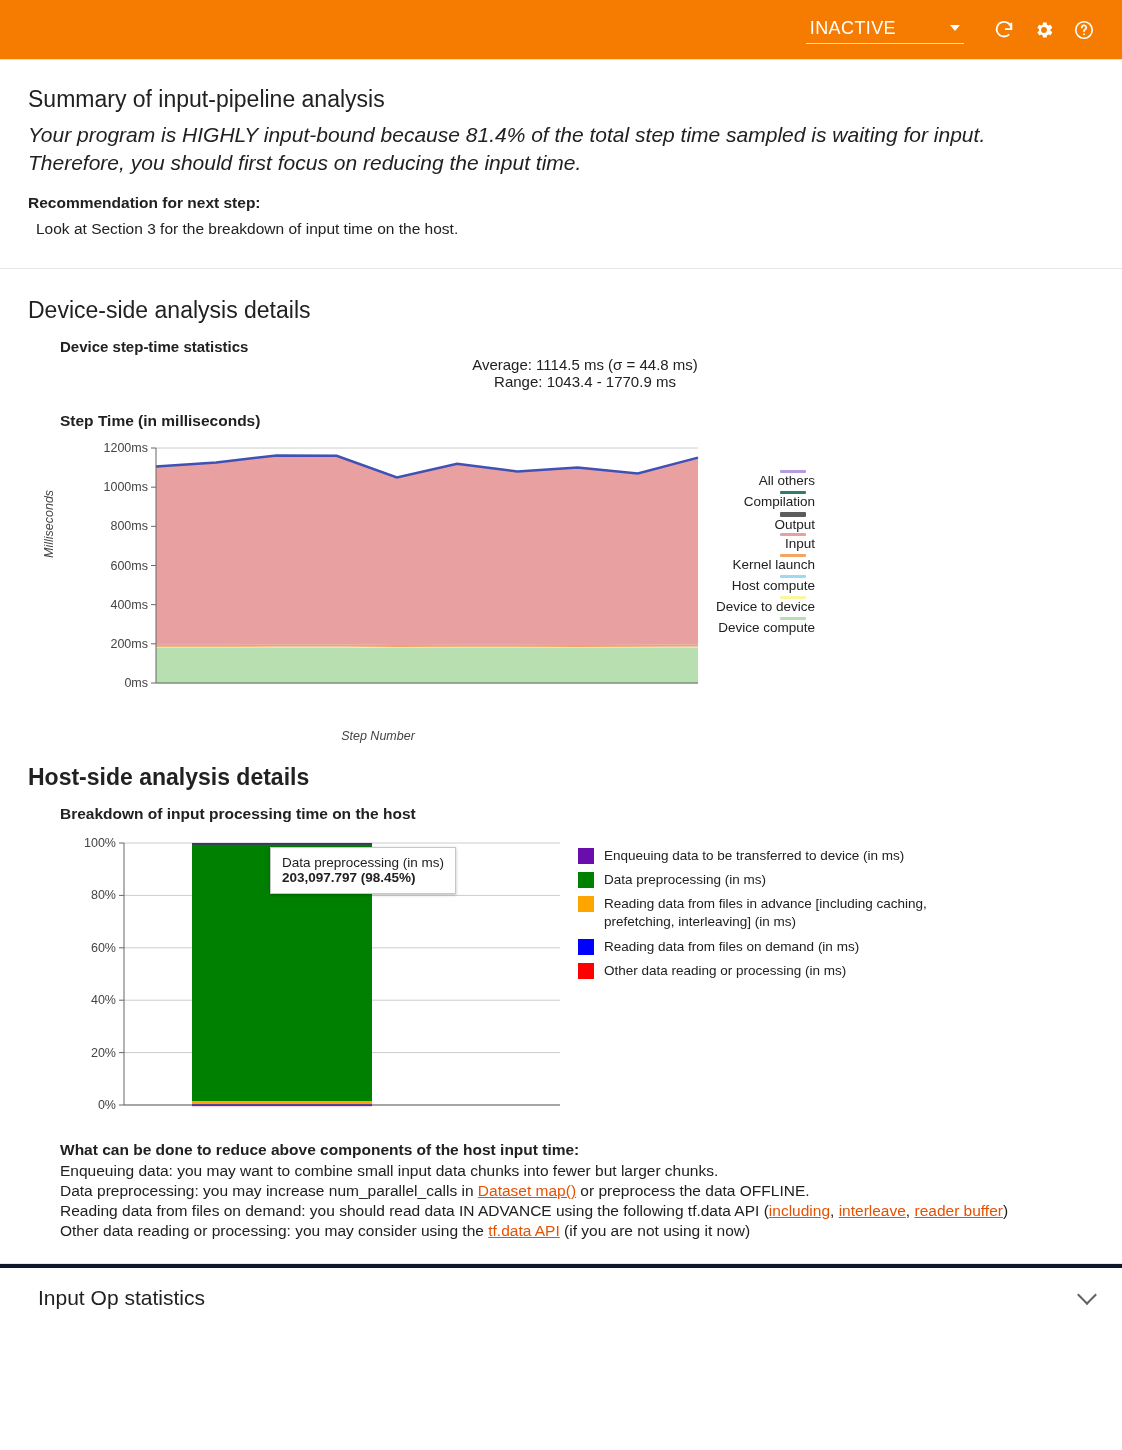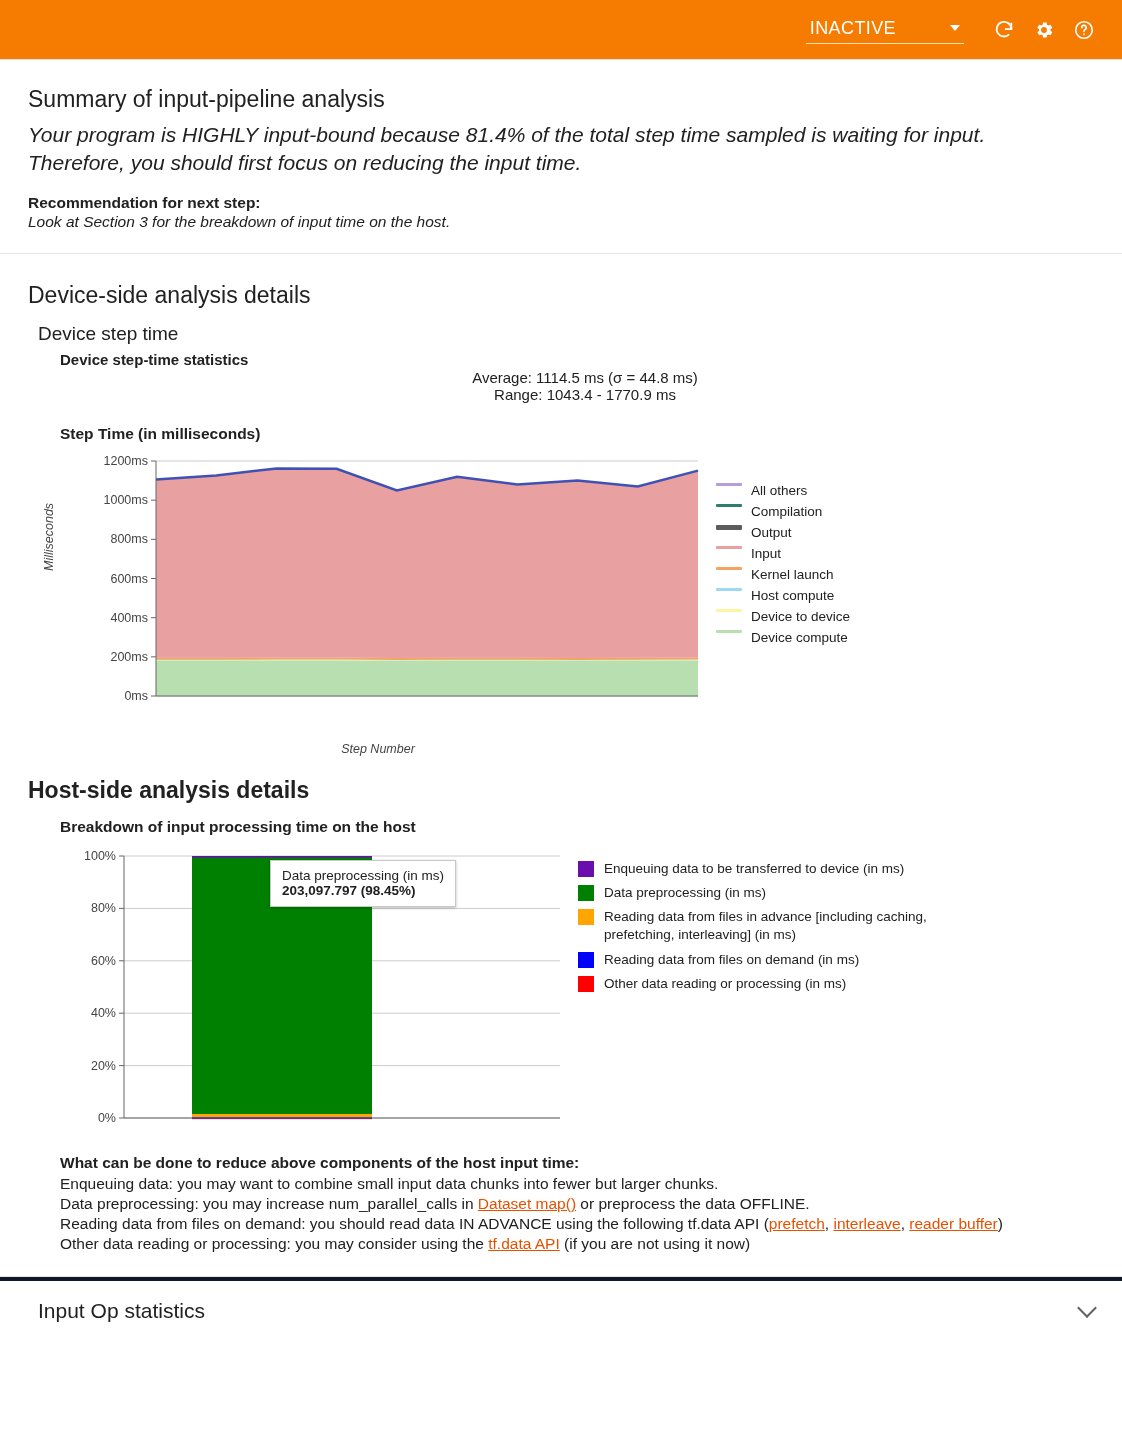--- a/index.html
+++ b/index.html
@@ -69,23 +69,22 @@
     line-height: 1.35;
     margin: 0 16px 16px 0;
     max-width: 1045px;
   }
   .rec-title {
     font-weight: bold;
     font-size: 15.5px;
     margin: 0 0 1px 0;
   }
   .rec-text {
-    font-style: italic;
-    font-size: 15.5px;
-    margin: 0;
+    font-size: 15.5px;
+    margin: 8px;
   }
   .h-device {
     font-size: 23px;
     font-weight: 400;
     margin: 12px 0 14px 0;
   }
   .h-sub {
     font-size: 19px;
     font-weight: 400;
     margin: 0 0 6px 10px;
@@ -103,21 +102,21 @@
   .chart-title {
     font-weight: bold;
     font-size: 15.5px;
     margin: 22px 0 8px 32px;
   }
 
   
   .chart-row { display: flex; align-items: flex-start; }
   .steptime-wrap { position: relative; width: 660px; height: 300px; margin-left: 20px; }
   .legend { margin-left: 8px; margin-top: 32px; }
-  .legend-item { display: flex; align-items: flex-start; height: 21px; }
+  .legend-item { display: flex; align-items: flex-end; height: 21px; flex-direction: column; }
   .legend-swatch { width: 26px; height: 3px; margin-right: 9px; border-radius: 1px; }
   .legend-swatch.thick { height: 5px; }
   .legend-label { font-size: 13.5px; color: #212121; }
 
   .axis-label-y {
     position: absolute;
     left: -6px; top: 120px;
     transform: rotate(-90deg);
     transform-origin: left top;
     font-style: italic;
@@ -228,21 +227,20 @@
 <div class="card">
   <h2 class="section-title">Summary of input-pipeline analysis</h2>
   <p class="summary-text">Your program is HIGHLY input-bound because 81.4% of the total step time sampled is waiting for input. Therefore, you should first focus on reducing the input time.</p>
   <p class="rec-title">Recommendation for next step:</p>
   <p class="rec-text">Look at Section 3 for the breakdown of input time on the host.</p>
 </div>
 
 <div class="card">
 
   <h2 class="h-device">Device-side analysis details</h2>
-  <h3 class="h-sub">Device step time</h3>
   <div class="stats-title">Device step-time statistics</div>
   <div class="stats-line">Average: 1114.5 ms (σ = 44.8 ms)</div>
   <div class="stats-line">Range: 1043.4 - 1770.9 ms</div>
 
   <div class="chart-title">Step Time (in milliseconds)</div>
 
   <div class="chart-row">
     <div class="steptime-wrap">
       <div class="axis-label-y">Milliseconds</div>
       <svg id="steptime-svg" width="660" height="285">
@@ -375,21 +373,21 @@
           <span class="host-swatch" style="background: rgb(255, 0, 0);"></span>
           <span class="host-legend-label">Other data reading or processing (in ms)</span>
         </div>
       </div>
   </div>
 
   <div class="wcbd-title">What can be done to reduce above components of the host input time:</div>
   <div class="wcbd" id="advice-lines">
       <div><span>Enqueuing data: you may want to combine small input data chunks into fewer but larger chunks.</span></div>
       <div><span>Data preprocessing: you may increase num_parallel_calls in </span><a>Dataset map()</a><span> or preprocess the data OFFLINE.</span></div>
-      <div><span>Reading data from files on demand: you should read data IN ADVANCE using the following tf.data API (</span><a>prefetch</a><span>, </span><a>interleave</a><span>, </span><a>reader buffer</a><span>)</span></div>
+      <div><span>Reading data from files on demand: you should read data IN ADVANCE using the following tf.data API (</span><a>including</a><span>, </span><a>interleave</a><span>, </span><a>reader buffer</a><span>)</span></div>
       <div><span>Other data reading or processing: you may consider using the </span><a>tf.data API</a><span> (if you are not using it now)</span></div>
     </div>
 </div>
 
 <div class="panel-collapsed">
   <div class="t">Input Op statistics</div>
   <div class="chev"></div>
 </div>
 
 </body></html>

